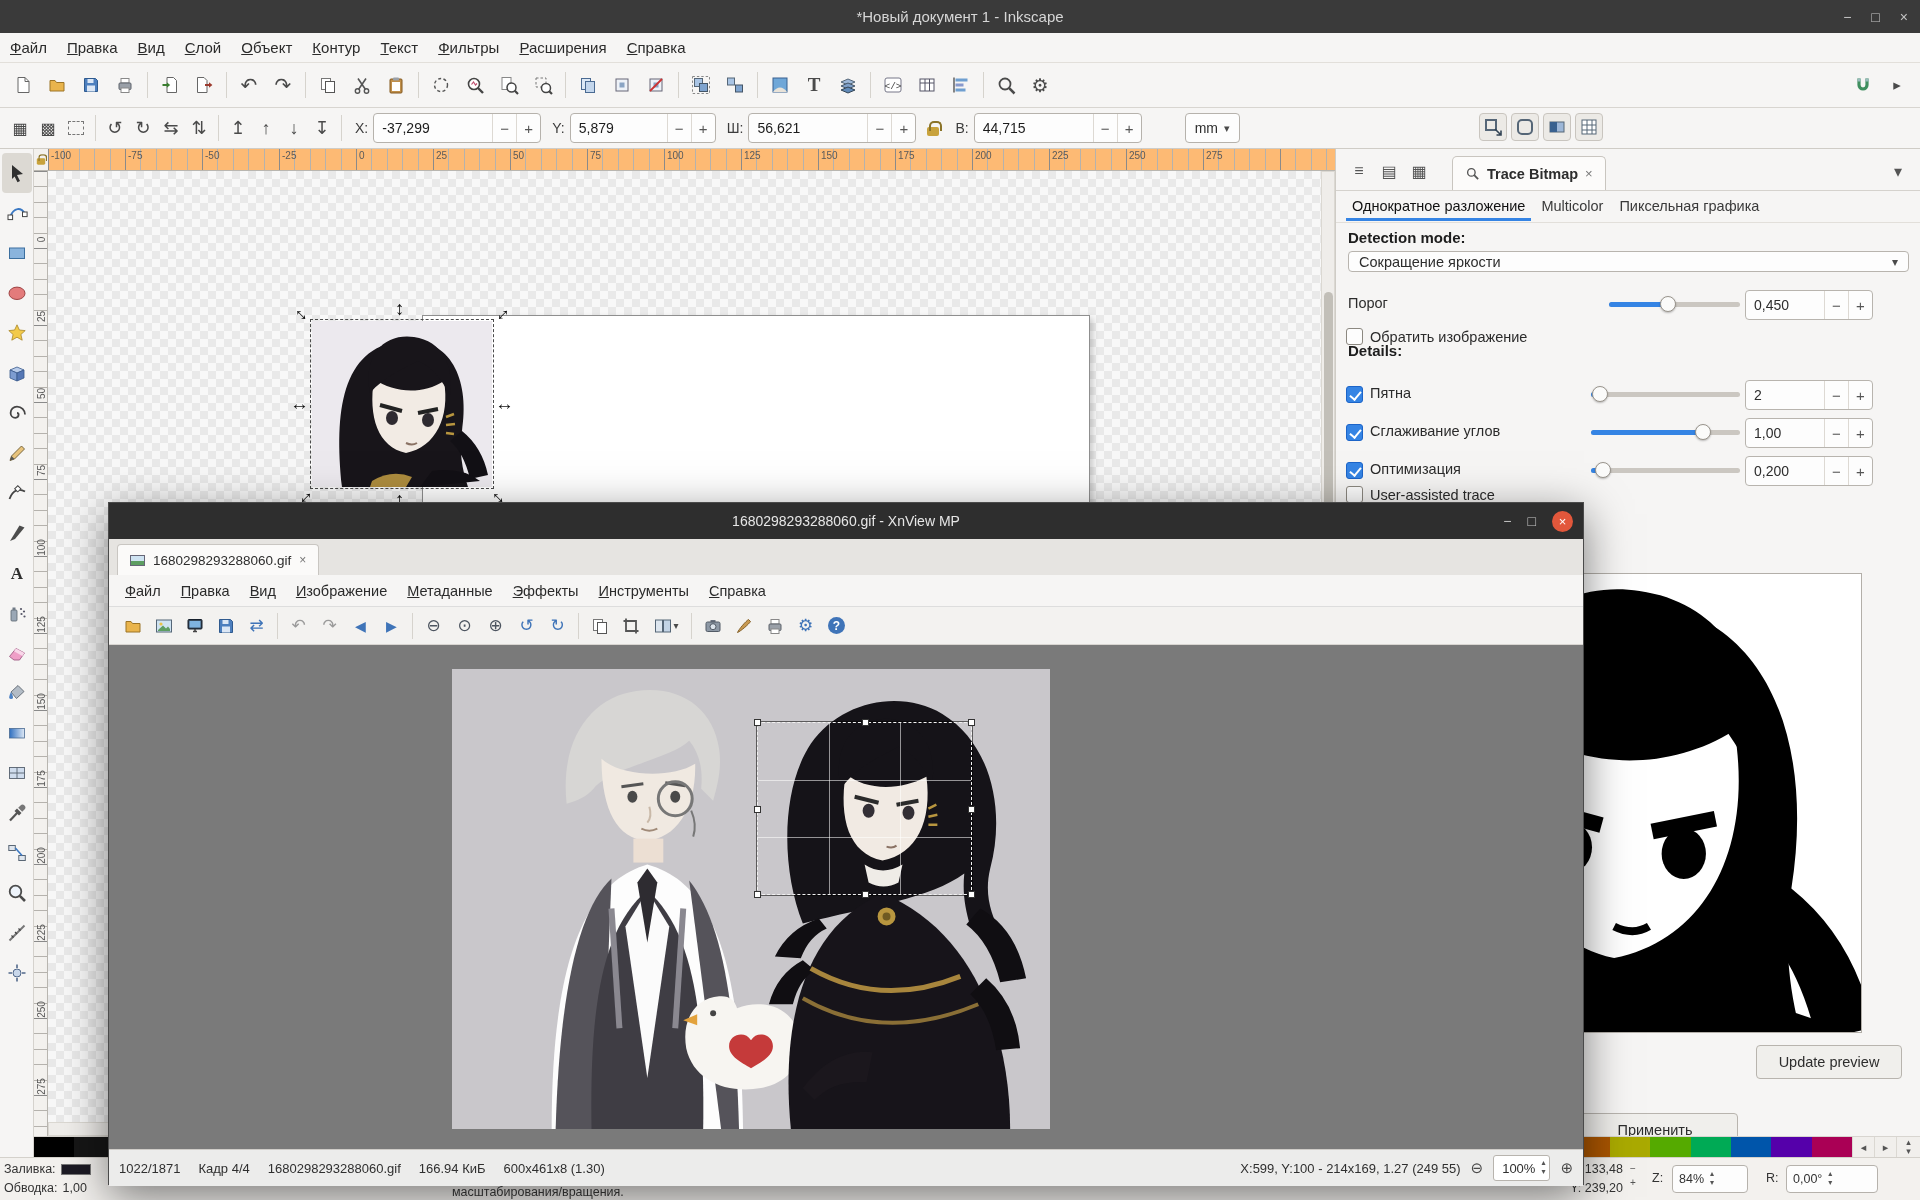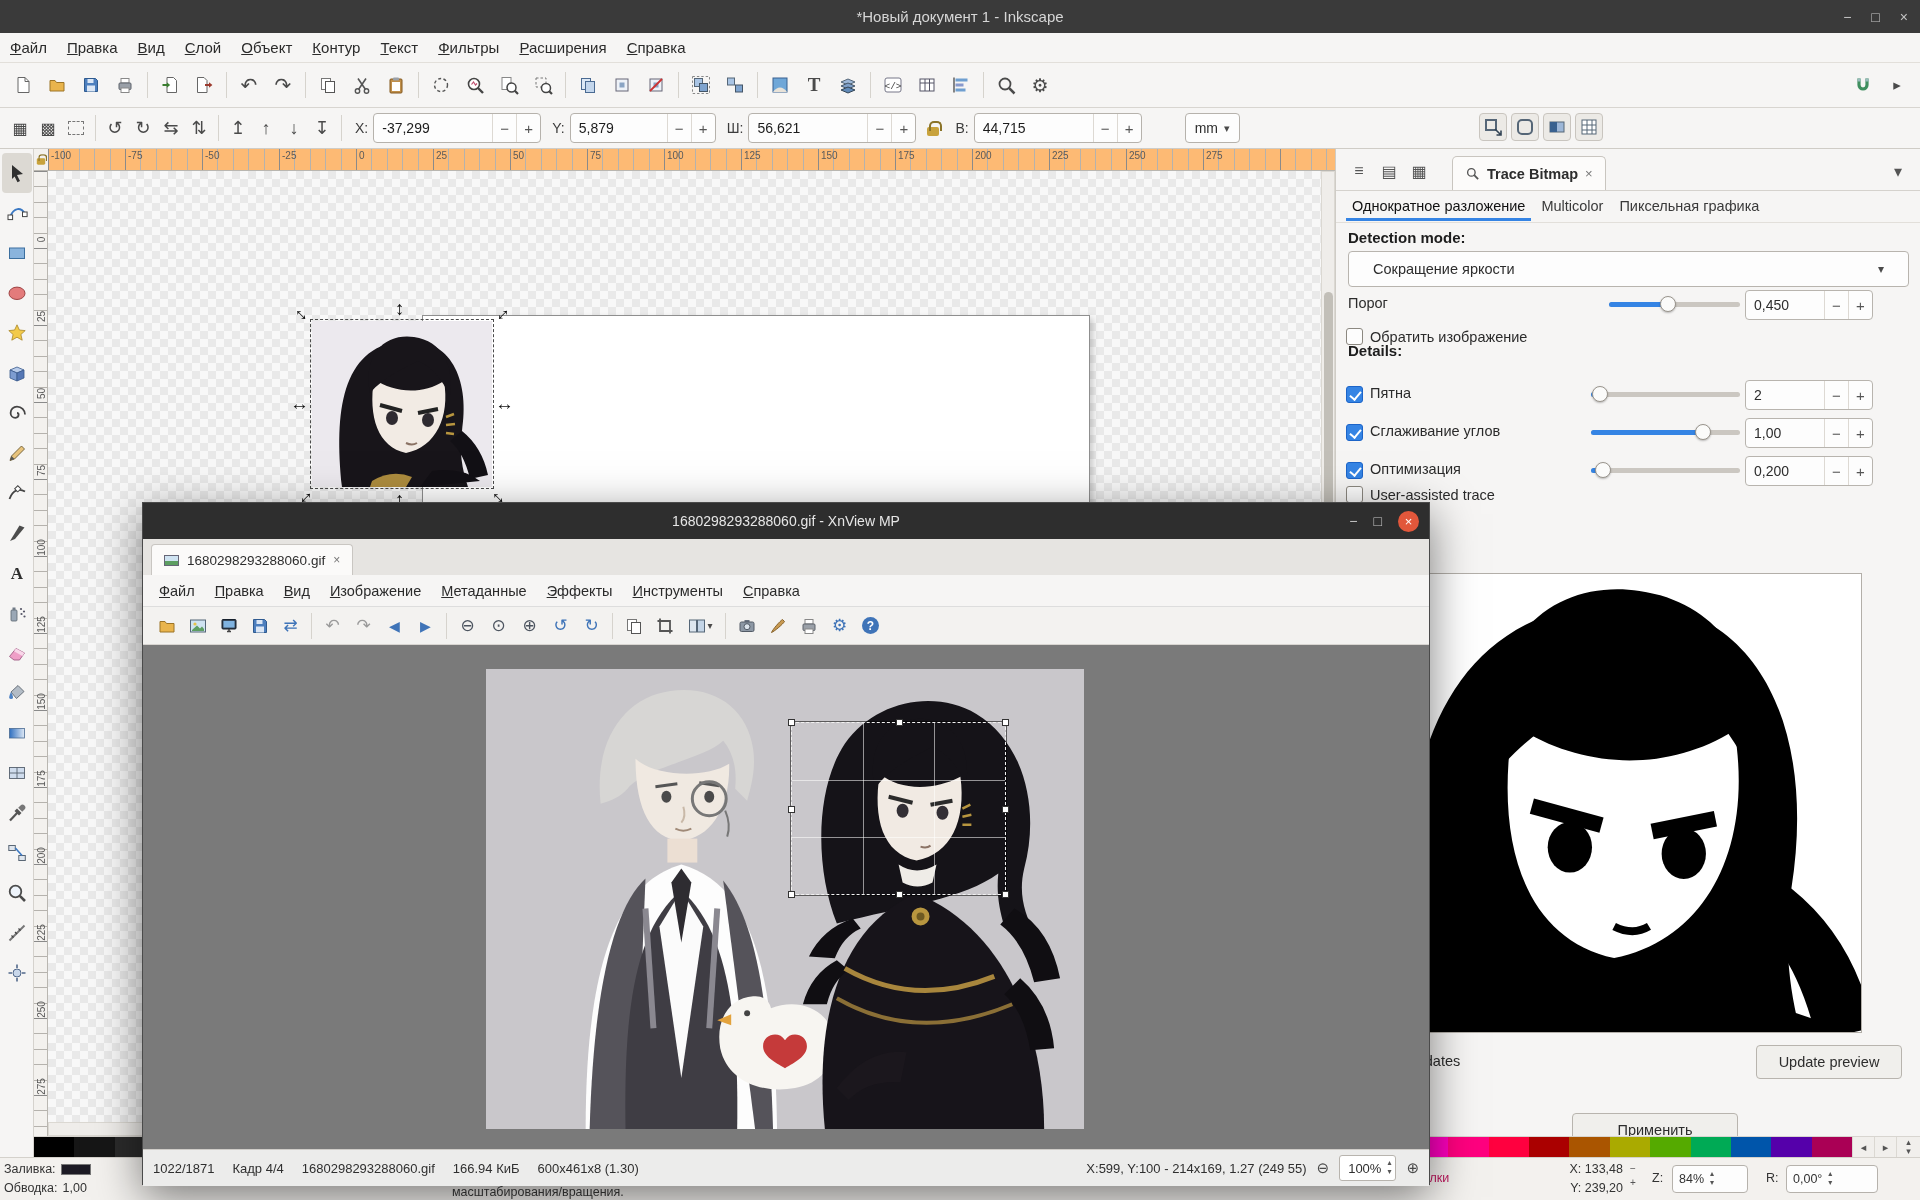--- a/index.html
+++ b/index.html
@@ -80,38 +80,38 @@
 
 #trace-panel{position:absolute;left:1335px;top:149px;width:585px;height:1008px;background:#f6f5f4;border-left:1px solid #cfccc6;z-index:1;}
 #dockbar{position:absolute;left:0;top:0;width:585px;height:42px;display:flex;align-items:flex-end;border-bottom:1px solid #d5d2cd;padding:0 8px;}
 .dock-icon{width:30px;height:30px;display:flex;align-items:center;justify-content:center;font-size:16px;color:#555;margin-bottom:4px;}
 .dock-tab{display:flex;align-items:center;gap:7px;height:34px;padding:0 12px;background:#fcfbfa;border:1px solid #c9c5bf;border-bottom:none;border-radius:5px 5px 0 0;margin-left:18px;font-size:14.5px;}
 .dock-tab .x{color:#777;font-size:13px;}
 #modetabs{position:absolute;left:0;top:42px;width:585px;height:32px;display:flex;align-items:center;gap:4px;padding:0 10px;border-bottom:1px solid #e2dfda;}
 .mode-tab{padding:0 6px;line-height:29px;font-size:14.5px;color:#3a3a3a;}
 .mode-tab.active{box-shadow:inset 0 -3px 0 #3584e4;color:#111;}
 .sec-label{position:absolute;left:12px;font-weight:bold;font-size:15px;color:#1d1d1d;}
-.dd{position:absolute;left:12px;width:561px;height:36px;border:1px solid #b8b4ae;border-radius:4px;background:#fdfdfd;display:flex;align-items:center;justify-content:space-between;padding:0 24px;font-size:14.5px;}
+.dd{position:absolute;left:12px;width:561px;height:21px;border:1px solid #b8b4ae;border-radius:4px;background:#fdfdfd;display:flex;align-items:center;justify-content:space-between;padding:0 10px;font-size:14.5px;}
 .trow{position:absolute;left:0;width:585px;height:32px;}
 .trow .lbl{position:absolute;left:12px;top:6px;font-size:14.5px;color:#2b2b2b;}
 .trow .lbl2{position:absolute;left:34px;top:6px;font-size:14.5px;color:#2b2b2b;}
 .slider{position:absolute;top:13px;height:5px;background:#cbc7c1;border-radius:3px;}
 .sl-fill{position:absolute;left:0;top:0;height:5px;background:#3584e4;border-radius:3px;}
 .sl-knob{position:absolute;top:-6px;width:16px;height:16px;border-radius:50%;background:#fbfbfa;border:1px solid #99948c;box-shadow:0 1px 2px rgba(0,0,0,.25);margin-left:-8px;}
 .spinbox{position:absolute;top:1px;display:flex;align-items:center;height:30px;border:1px solid #b8b4ae;border-radius:4px;background:#fdfdfd;}
 .spinbox .val{width:78px;padding:0 8px;font-size:14px;}
 .spinbox .b{width:24px;height:100%;display:flex;align-items:center;justify-content:center;border-left:1px solid #ddd9d3;color:#555;font-size:15px;}
 .cb{width:17px;height:17px;border:1px solid #8c8880;border-radius:3px;background:#fdfdfd;display:inline-block;position:absolute;left:10px;top:7px;}
 .cb.checked{background:#3584e4;border-color:#1c64c8;}
 .cb.checked::after{content:"";position:absolute;left:5px;top:2px;width:5px;height:9px;border:solid #fff;border-width:0 2px 2px 0;transform:rotate(40deg);}
 #trace-preview{position:absolute;left:5px;top:424px;width:521px;height:460px;background:#fff;border:1px solid #b3afa9;overflow:hidden;}
 .panel-btn{position:absolute;height:34px;border:1px solid #b8b4ae;border-radius:4px;background:#f0efec;display:flex;align-items:center;justify-content:center;font-size:14.5px;}
 
 
-#xnview{position:absolute;left:108px;top:502px;width:1288px;height:683px;z-index:60;border:1px solid #4a4a4a;box-shadow:0 12px 42px rgba(0,0,0,.5);background:#c4b5fd;margin-left:34px;}
+#xnview{position:absolute;left:108px;top:502px;width:1476px;height:683px;z-index:60;border:1px solid #4a4a4a;box-shadow:0 12px 42px rgba(0,0,0,.5);background:#c4b5fd;}
 #xn-titlebar{position:absolute;left:0;top:0;width:100%;height:36px;background:#2e2e2e;display:flex;align-items:center;justify-content:center;color:#e6e6e6;font-size:14px;}
 #xn-titlebar .winbtns{position:absolute;right:10px;display:flex;gap:16px;align-items:center;color:#c4c4c4;}
 .xn-close{width:21px;height:21px;border-radius:50%;background:#e2573b;color:#fff;display:flex;align-items:center;justify-content:center;font-size:13px;}
 #xn-tabbar{position:absolute;left:0;top:36px;width:100%;height:36px;background:#e6e4e1;display:flex;align-items:flex-end;padding:0 8px;}
 .xn-tab{display:flex;align-items:center;gap:8px;height:31px;padding:0 12px;background:#fbfaf9;border:1px solid #c9c6c2;border-bottom:none;border-radius:4px 4px 0 0;font-size:13.5px;}
 #xn-menubar{position:absolute;left:0;top:72px;width:100%;height:32px;background:#f6f5f4;border-bottom:1px solid #ddd;display:flex;align-items:center;padding-left:6px;}
 #xn-menubar .menu-item{line-height:32px;font-size:14.5px;}
 #xn-toolbar{position:absolute;left:0;top:104px;width:100%;height:38px;background:#f3f2f0;border-bottom:1px solid #d8d5d1;display:flex;align-items:center;padding:0 8px;}
 .xnbtn{width:31px;height:30px;display:inline-flex;align-items:center;justify-content:center;border-radius:3px;flex:none;font-size:17px;color:#4d5560;}
 #xn-imgarea{position:absolute;left:0;top:142px;width:100%;height:504px;background:#7a7a7a;overflow:hidden;}

